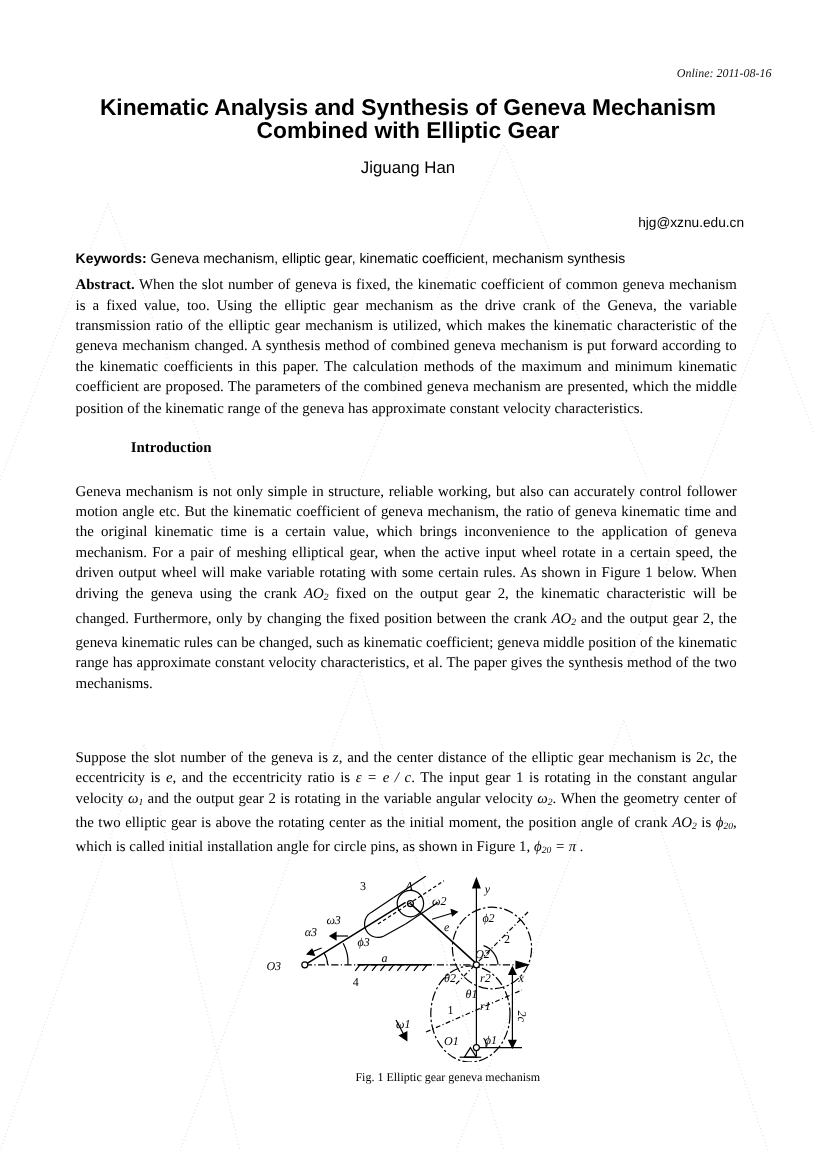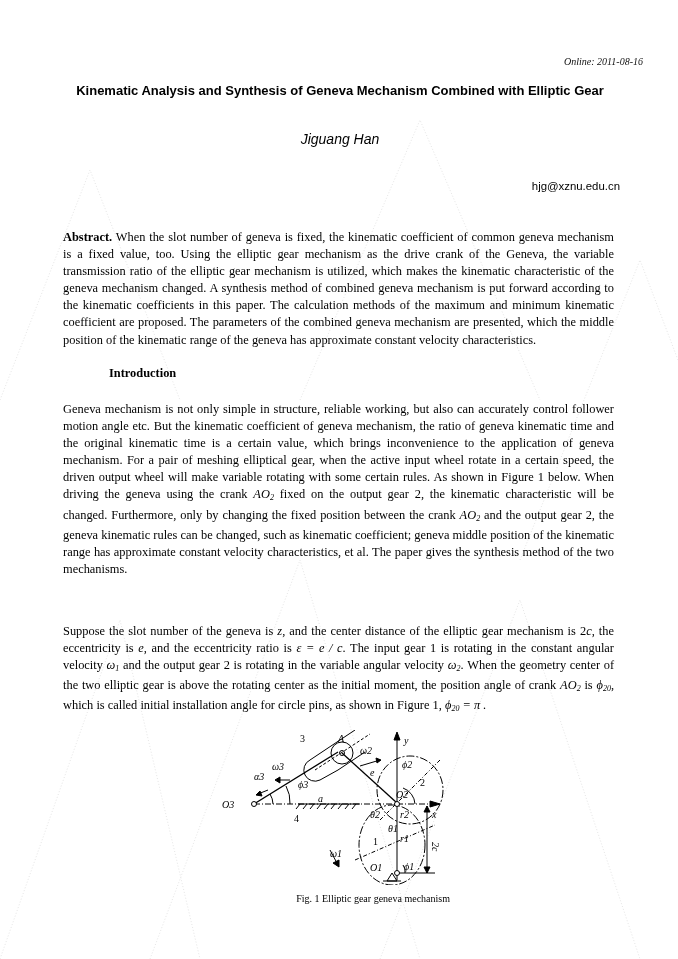--- a/index.html
+++ b/index.html
@@ -1,22 +1,22 @@
 <!DOCTYPE html>
 <html><head>
 <meta charset="utf-8">
 <style>
   html, body { margin:0; padding:0; background:#ffffff; }
   body { width:678px; height:959px; position:relative; overflow:hidden; color:#000; }
   .page { position:absolute; left:0; top:0; width:678px; height:959px; }
   .hdr { position:absolute; font-family:"Liberation Serif", serif; font-style:italic; font-size:10px; line-height:10.6px; color:#111; }
   .hdr-left { left:63px; top:16px; }
   .hdr-right { right:35px; top:16px;margin-top:41px; }
-  .title { position:absolute; left:60px; top:81px; width:560px; text-align:center; font-family:"Liberation Sans", sans-serif; font-weight:bold; font-size:13px; line-height:19px; }
-  .author { position:absolute; left:60px; top:131px; width:560px; text-align:center; font-family:"Liberation Sans", sans-serif; font-size:14px;font-style:italic; }
+  .title { position:absolute; left:60px; top:81px; width:560px; text-align:center; font-family:"Liberation Sans", sans-serif; font-weight:bold; font-size:19px; line-height:19px; }
+  .author { position:absolute; left:60px; top:131px; width:560px; text-align:center; font-family:"Liberation Sans", sans-serif; font-size:14px; }
   .affil { position:absolute; left:60px; top:157px; width:560px; text-align:center; font-family:"Liberation Sans", sans-serif; font-size:11.6px; white-space:nowrap; letter-spacing:-0.15px; }
   .email { position:absolute; left:60px; top:180px; width:560px; text-align:right; font-family:"Liberation Sans", sans-serif; font-size:11.4px; }
   .keywords { position:absolute; left:63px; top:209px; width:560px; font-family:"Liberation Sans", sans-serif; font-size:11.6px; white-space:nowrap; }
   .keywords b { font-weight:bold; }
   .para { position:absolute; left:63px; width:551px; font-family:"Liberation Serif", serif; font-size:12.4px; line-height:17.1px; text-align:justify; }
   .para b { font-weight:bold; }
   .abstract { top:229px; }
   .h-intro { position:absolute; left:63px; top:366px; font-family:"Liberation Serif", serif; font-weight:bold; font-size:12.4px;margin-left:46px; }
   .intro { top:401px; }
   .h-mech { position:absolute; left:63px; top:601px; font-family:"Liberation Serif", serif; font-weight:bold; font-size:12.4px; }
@@ -42,20 +42,21 @@
       <path d="M520 560 L640 260 L678 360"></path>
     </g>
   </svg>
 
   <div class="hdr hdr-right">Online: 2011-08-16</div>
 
   <div class="title">Kinematic Analysis and Synthesis of Geneva Mechanism Combined with Elliptic Gear</div>
   <div class="author">Jiguang Han</div>
   <div class="email">hjg@xznu.edu.cn</div>
 
+  <div class="keywords"><b>Keywords:</b><span> Geneva mechanism, elliptic gear, kinematic coefficient, mechanism synthesis</span></div>
 
   <div class="para abstract"><b>Abstract.</b><span> When the slot number of geneva is fixed, the kinematic coefficient of common geneva mechanism is a fixed value, too. Using the elliptic gear mechanism as the drive crank of the Geneva, the variable transmission ratio of the elliptic gear mechanism is utilized, which makes the kinematic characteristic of the geneva mechanism changed. A synthesis method of combined geneva mechanism is put forward according to the kinematic coefficients in this paper. The calculation methods of the maximum and minimum kinematic coefficient are proposed. The parameters of the combined geneva mechanism are presented, which the middle position of the kinematic range of the geneva has approximate constant velocity characteristics.</span></div>
 
   <div class="h-intro">Introduction</div>
   <div class="para intro"><span>Geneva mechanism is not only simple in structure, reliable working, but also can accurately control follower motion angle etc. But the kinematic coefficient of geneva mechanism, the ratio of geneva kinematic time and the original kinematic time is a certain value, which brings inconvenience to the application of geneva mechanism. For a pair of meshing elliptical gear, when the active input wheel rotate in a certain speed, the driven output wheel will make variable rotating with some certain rules. As shown in Figure 1 below. When driving the geneva using the crank </span><span class="it"><span>AO</span><span class="sub">2</span></span><span> fixed on the output gear 2, the kinematic characteristic will be changed. Furthermore, only by changing the fixed position between the crank </span><span class="it"><span>AO</span><span class="sub">2</span></span><span> and the output gear 2, the geneva kinematic rules can be changed, such as kinematic coefficient; geneva middle position of the kinematic range has approximate constant velocity characteristics, et al. The paper gives the synthesis method of the two mechanisms.</span></div>
 
   <div class="para mech"><span>Suppose the slot number of the geneva is </span><span class="it">z</span><span>, and the center distance of the elliptic gear mechanism is 2</span><span class="it">c</span><span>, the eccentricity is </span><span class="it">e</span><span>, and the eccentricity ratio is </span><span class="it">ε = e / c</span><span>. The input gear 1 is rotating in the constant angular velocity </span><span class="it"><span>ω</span><span class="sub">1</span></span><span> and the output gear 2 is rotating in the variable angular velocity </span><span class="it"><span>ω</span><span class="sub">2</span></span><span>. When the geometry center of the two elliptic gear is above the rotating center as the initial moment, the position angle of crank </span><span class="it"><span>AO</span><span class="sub">2</span></span><span> is </span><span class="it"><span>ϕ</span><span class="sub">20</span></span><span>, which is called initial installation angle for circle pins, as shown in Figure 1, </span><span class="it"><span>ϕ</span><span class="sub">20</span></span><span class="it"> = π .</span></div>
 
   <svg class="figure" viewBox="0 0 230 155" font-family="Liberation Serif, serif" font-size="10">
     <g stroke="#000" fill="none" stroke-width="1">

